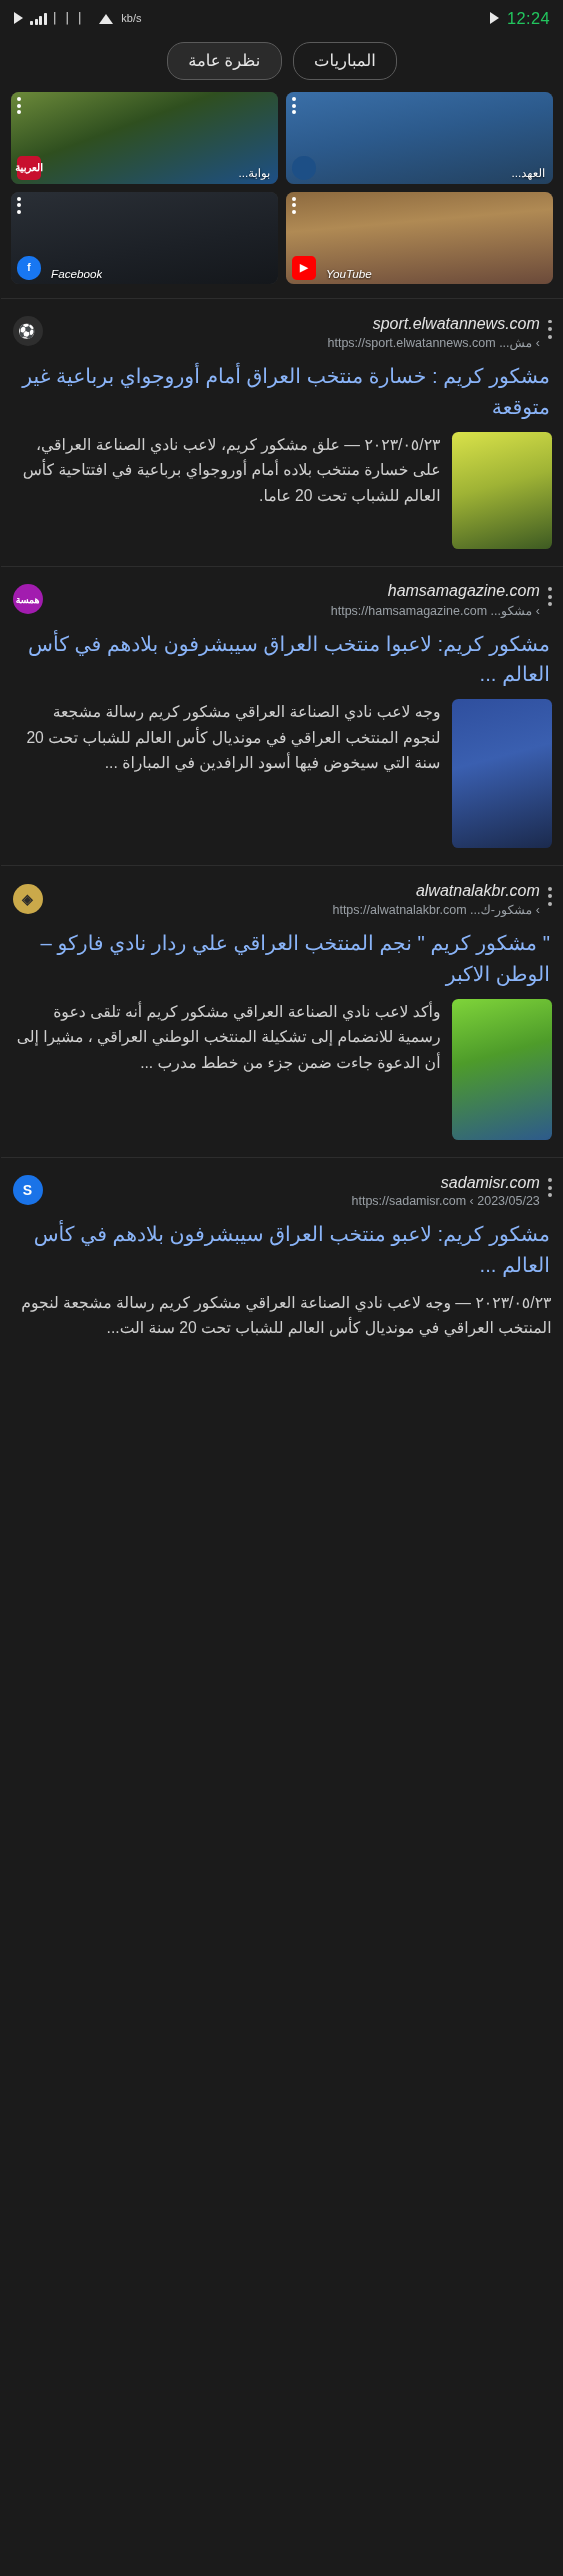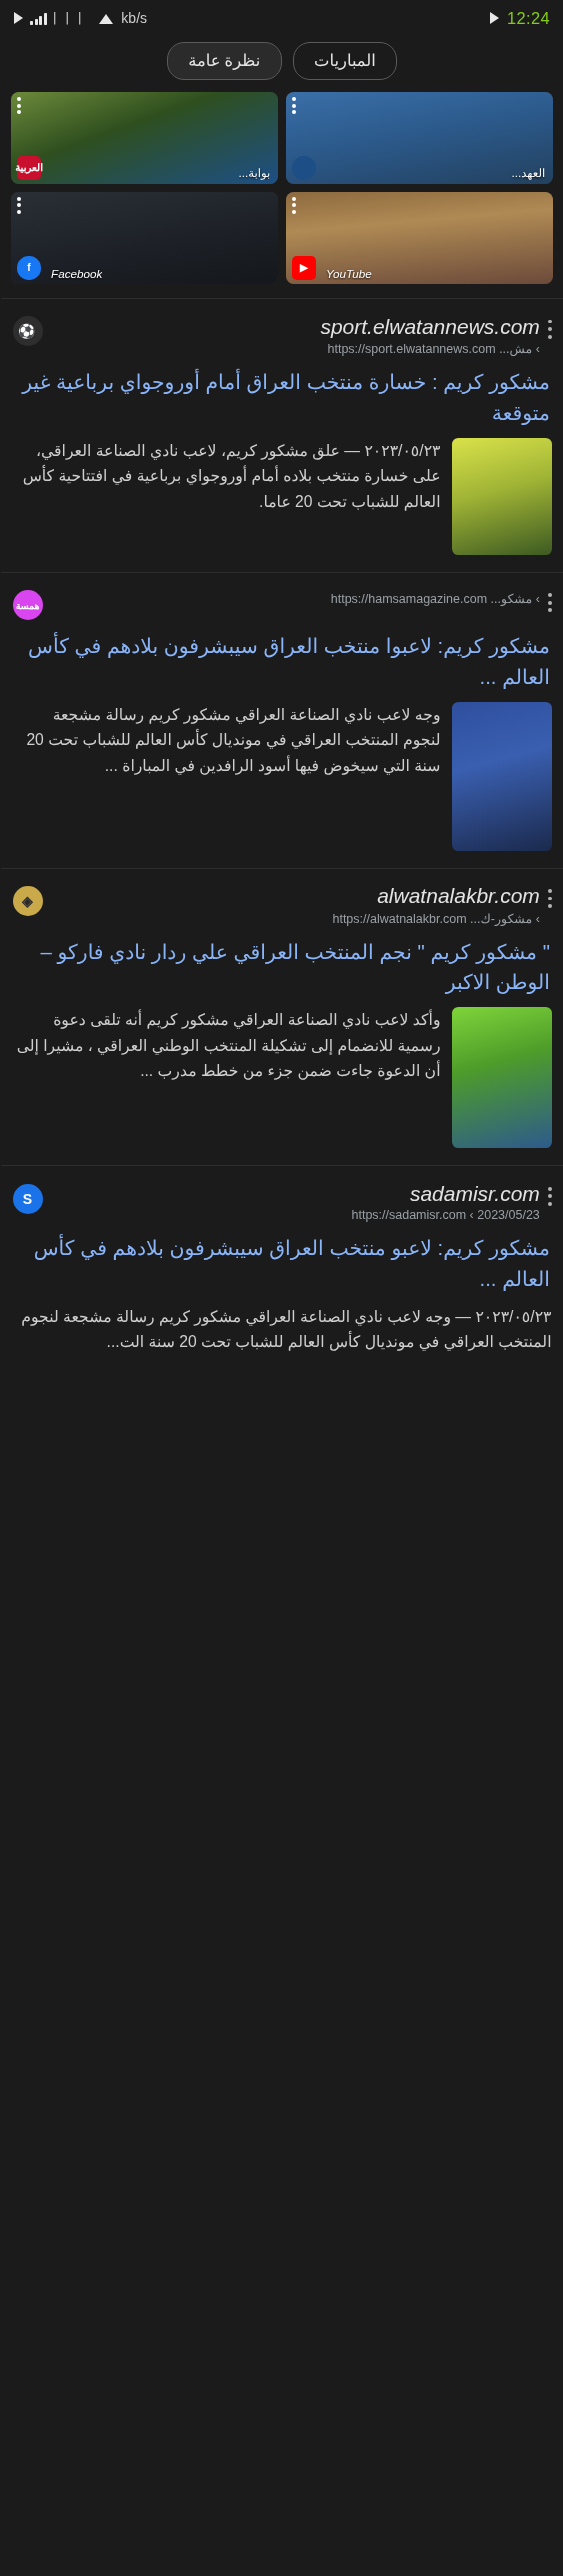--- a/index.html
+++ b/index.html
@@ -16,29 +16,29 @@
     display: flex;
     align-items: center;
     justify-content: space-between;
     padding: 0 14px;
     color: #e8e8e8;
     font-size: 15.7px;
     direction: ltr;
   }
   .sb-left { display: flex; align-items: center; gap: 7px; }
   .sb-right { display: flex; align-items: center; gap: 7.8px; }
-  .sb-time { font-size: 16.4px; letter-spacing: 0.4px; color: #84cc16; }
+  .sb-time { font-size: 16.4px; letter-spacing: 0.4px; color: #22c55e; }
   .bars { display: flex; align-items: flex-end; gap: 1.6px; height: 14px; }
   .bars i { display: block; width: 3.1px; background: #e8e8e8; border-radius: 0.8px; }
   .bars i:nth-child(1){height:3.9px}
   .bars i:nth-child(2){height:6.3px}
   .bars i:nth-child(3){height:9.4px}
   .bars i:nth-child(4){height:12.5px}
   .sb-text { font-size: 12.5px; color: #dcdcdc; }
-  .sb-kbs { font-size: 14px; color: #cfcfcf; }
+  .sb-kbs { font-size: 11px; color: #cfcfcf; }
   .wifi {
     width: 15.7px; height: 11.7px; position: relative;
   }
   .wifi::before{
     content:""; position:absolute; left:0; top:1.6px;
     width:0;height:0;border-left:7.8px solid transparent;border-right:7.8px solid transparent;
     border-bottom:10.2px solid #e8e8e8;
   }
   .play { width:0;height:0;border-top:6.3px solid transparent;border-bottom:6.3px solid transparent;border-left:9.4px solid #e8e8e8; }
 
@@ -127,21 +127,21 @@
   }
   .favicon {
     width: 30px; height: 30px; border-radius: 50%;
     display: flex; align-items: center; justify-content: center;
     color: #fff; font-size: 14px; font-weight: bold; flex: 0 0 auto;
     margin-top: 1.6px;
   }
   .site-block { flex: 1 1 auto; text-align: right; overflow: hidden; }
   .site-name {
     color: #e3e3e3;
-    font-size: 21px;
+    font-size: 16px;
     font-style: italic;
     direction: ltr;
     text-align: right;
     white-space: nowrap;
   }
   .site-url {
     color: #9aa0a6;
     font-size: 12.5px;
     direction: rtl;
     text-align: right;
@@ -300,26 +300,27 @@
 </div>
 
 <div class="result">
   <div class="res-head">
     <div class="kebab-v">
         <b></b>
         <b></b>
         <b></b>
       </div>
     <div class="site-block">
+      <div class="site-name">hamsamagazine.com</div>
       <div class="site-url">
         <span>› مشكو...</span>
         <span class="u">https://hamsamagazine.com</span>
       </div>
     </div>
-    <div class="favicon" style="background:#d946ef;font-size:9.4px">همسة</div>
+    <div class="favicon" style="background:#a21caf;font-size:9.4px">همسة</div>
   </div>
   <div class="res-title">مشكور كريم: لاعبوا منتخب العراق سيبشرفون بلادهم في كأس العالم ...</div>
   <div class="res-body">
     <div class="thumb t2 th-b"></div>
     <div class="snippet">وجه لاعب نادي الصناعة العراقي مشكور كريم رسالة مشجعة لنجوم المنتخب العراقي في مونديال كأس العالم للشباب تحت 20 سنة التي سيخوض فيها أسود الرافدين في المباراة ...</div>
   </div>
 </div>
 
 <div class="result">
   <div class="res-head">

